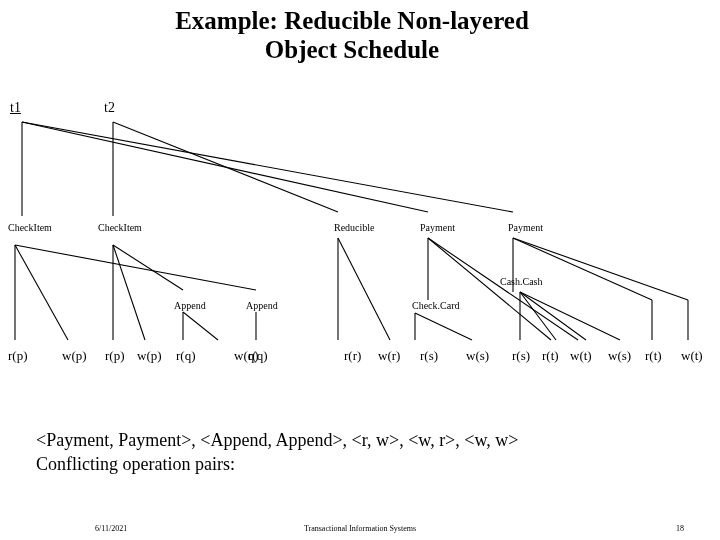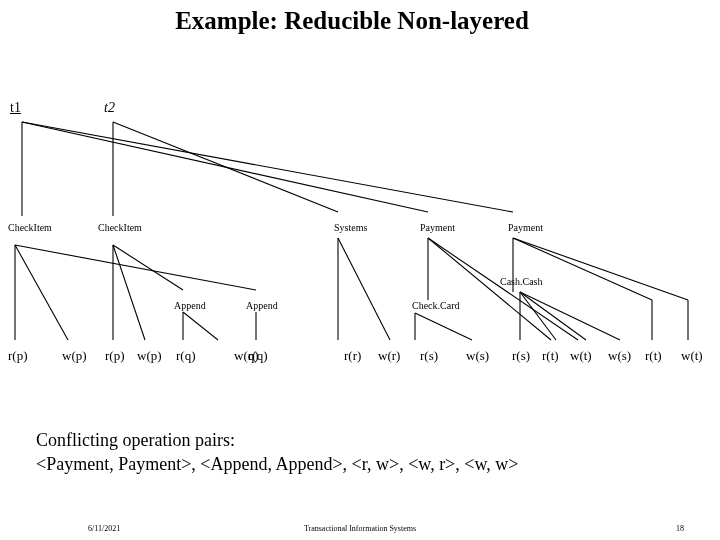--- a/index.html
+++ b/index.html
@@ -39,31 +39,32 @@
   .note{
     position:absolute;left:36px;top:428px;width:660px;
     font-family:"Liberation Serif", serif;
     font-size:18px;
     line-height:24px;
   }
   .note div{white-space:nowrap;}
 
   .footer{position:absolute;left:0;top:524px;width:720px;height:14px;}
   .footer span{position:absolute;font-family:"Liberation Serif", serif;font-size:8px;line-height:10px;}
-  .f-date{left:56px;padding-left:32px;}
+  .f-date{left:63px;padding-left:32px;}
   .f-center{left:0;width:720px;text-align:center;}
   .f-page{left:676px;}
 </style>
 </head>
 <body>
 
 <div id="slide">
 
   <div class="title">
     <div>Example: Reducible Non-layered</div>
+    <div>Object Schedule</div>
   </div>
 
   <svg class="tree" viewBox="0 0 720 540" xmlns="http://www.w3.org/2000/svg">
     <g id="edge-group">
         <line x1="22" y1="122" x2="22" y2="216"></line>
         <line x1="22" y1="122" x2="428" y2="212"></line>
         <line x1="22" y1="122" x2="513" y2="212"></line>
         <line x1="113" y1="122" x2="113" y2="216"></line>
         <line x1="113" y1="122" x2="338" y2="212"></line>
         <line x1="15" y1="245" x2="15" y2="340"></line>
@@ -89,26 +90,26 @@
         <line x1="520" y1="292" x2="620" y2="340"></line>
         <line x1="415" y1="313" x2="415" y2="340"></line>
         <line x1="415" y1="313" x2="472" y2="340"></line>
         <line x1="652" y1="300" x2="652" y2="340"></line>
         <line x1="688" y1="300" x2="688" y2="340"></line>
       </g>
   </svg>
 
   <div id="txn-layer">
       <div class="node txn" style="left: 10px; top: 100px; text-decoration: underline;">t1</div>
-      <div class="node txn" style="left: 104px; top: 100px; font-style: italic;">t2</div>
+      <div class="node txn" style="left: 104px; top: 100px;">t2</div>
     </div>
   <div id="l2-layer">
       <div class="node " style="left: 8px; top: 220px;">CheckItem</div>
       <div class="node " style="left: 98px; top: 220px;">CheckItem</div>
-      <div class="node " style="left: 334px; top: 220px;">Systems</div>
+      <div class="node " style="left: 334px; top: 220px;">Reducible</div>
       <div class="node " style="left: 420px; top: 220px;">Payment</div>
       <div class="node " style="left: 508px; top: 220px;">Payment</div>
     </div>
   <div id="l3-layer">
       <div class="node " style="left: 500px; top: 274px;">Cash.Cash</div>
       <div class="node " style="left: 174px; top: 298px;">Append</div>
       <div class="node " style="left: 246px; top: 298px;">Append</div>
       <div class="node " style="left: 412px; top: 298px;">Check.Card</div>
     </div>
   <div id="leaf-layer">
@@ -125,22 +126,22 @@
       <div class="node leaf" style="left: 466px; top: 348px;">w(s)</div>
       <div class="node leaf" style="left: 512px; top: 348px;">r(s)</div>
       <div class="node leaf" style="left: 542px; top: 348px;">r(t)</div>
       <div class="node leaf" style="left: 570px; top: 348px;">w(t)</div>
       <div class="node leaf" style="left: 608px; top: 348px;">w(s)</div>
       <div class="node leaf" style="left: 645px; top: 348px;">r(t)</div>
       <div class="node leaf" style="left: 681px; top: 348px;">w(t)</div>
     </div>
 
   <div class="note">
+    <div>&lt;Payment, Payment&gt;, &lt;Append, Append&gt;, &lt;r, w&gt;, &lt;w, r&gt;, &lt;w, w&gt;</div>
     <div>Conflicting operation pairs:</div>
-    <div>&lt;Payment, Payment&gt;, &lt;Append, Append&gt;, &lt;r, w&gt;, &lt;w, r&gt;, &lt;w, w&gt;</div>
   </div>
 
   <div class="footer">
     <span class="f-date">6/11/2021</span>
     <span class="f-center">Transactional Information Systems</span>
     <span class="f-page">18</span>
   </div>
 
 </div>
 

